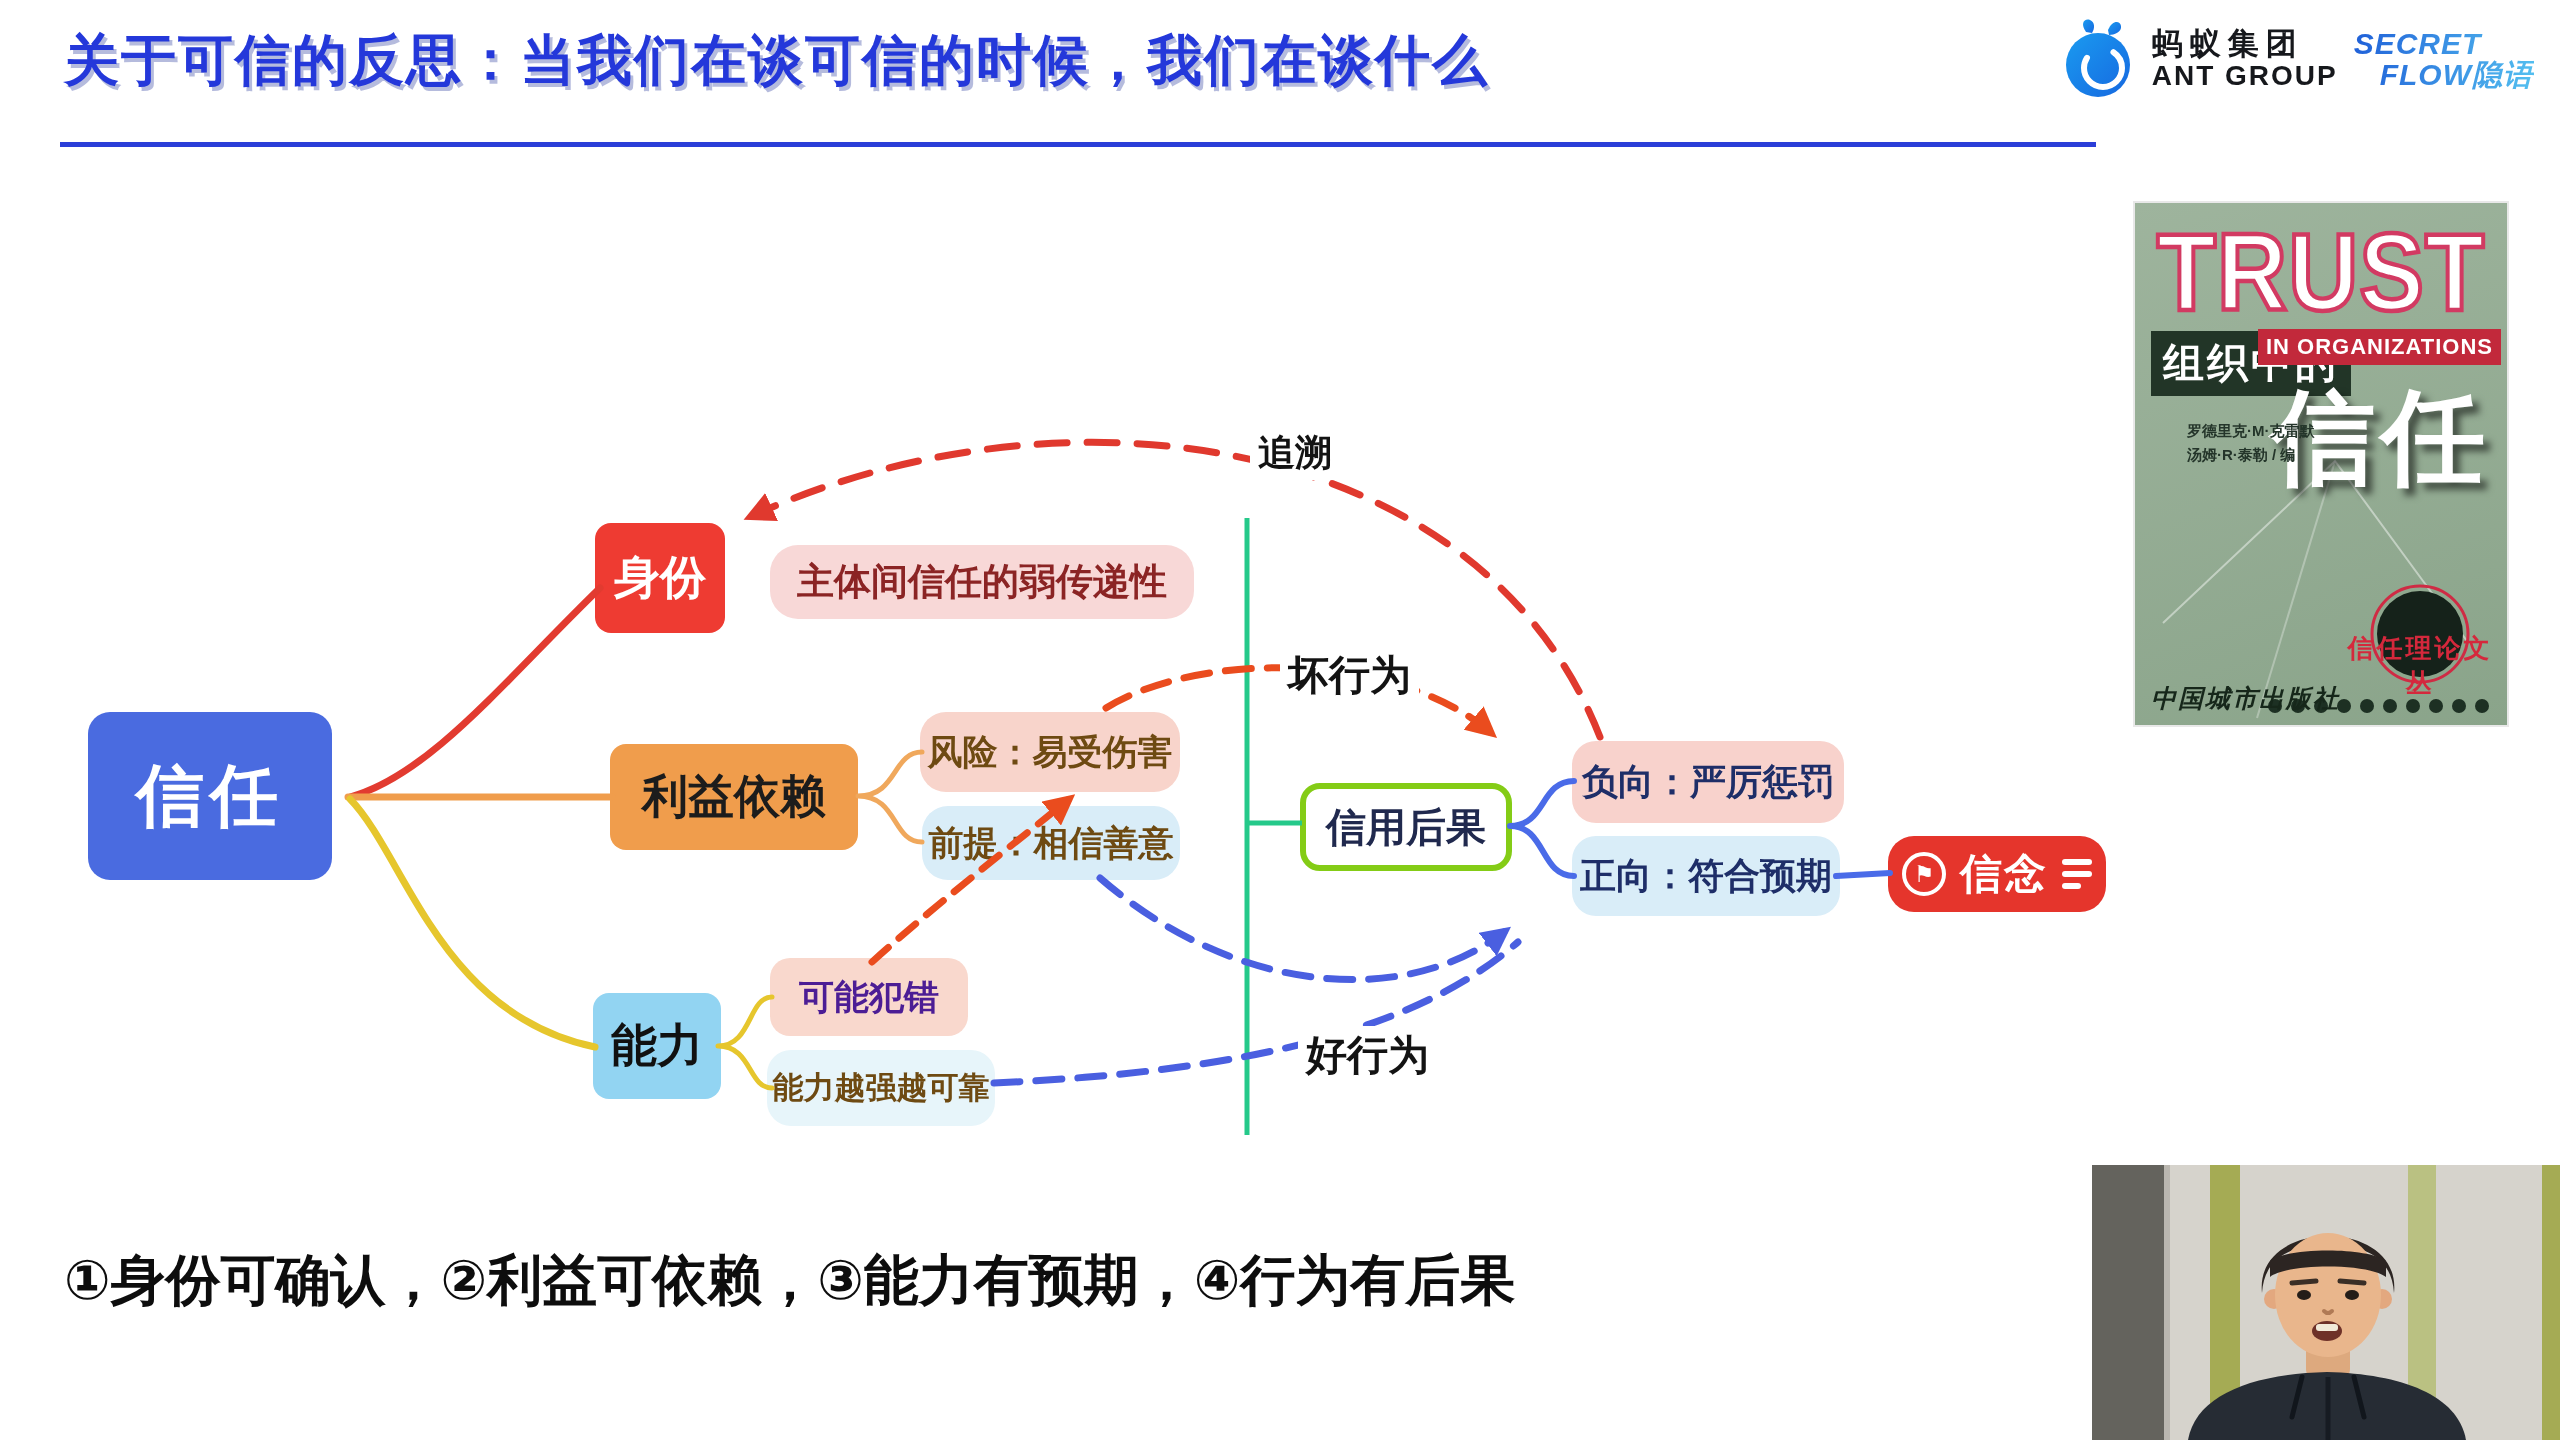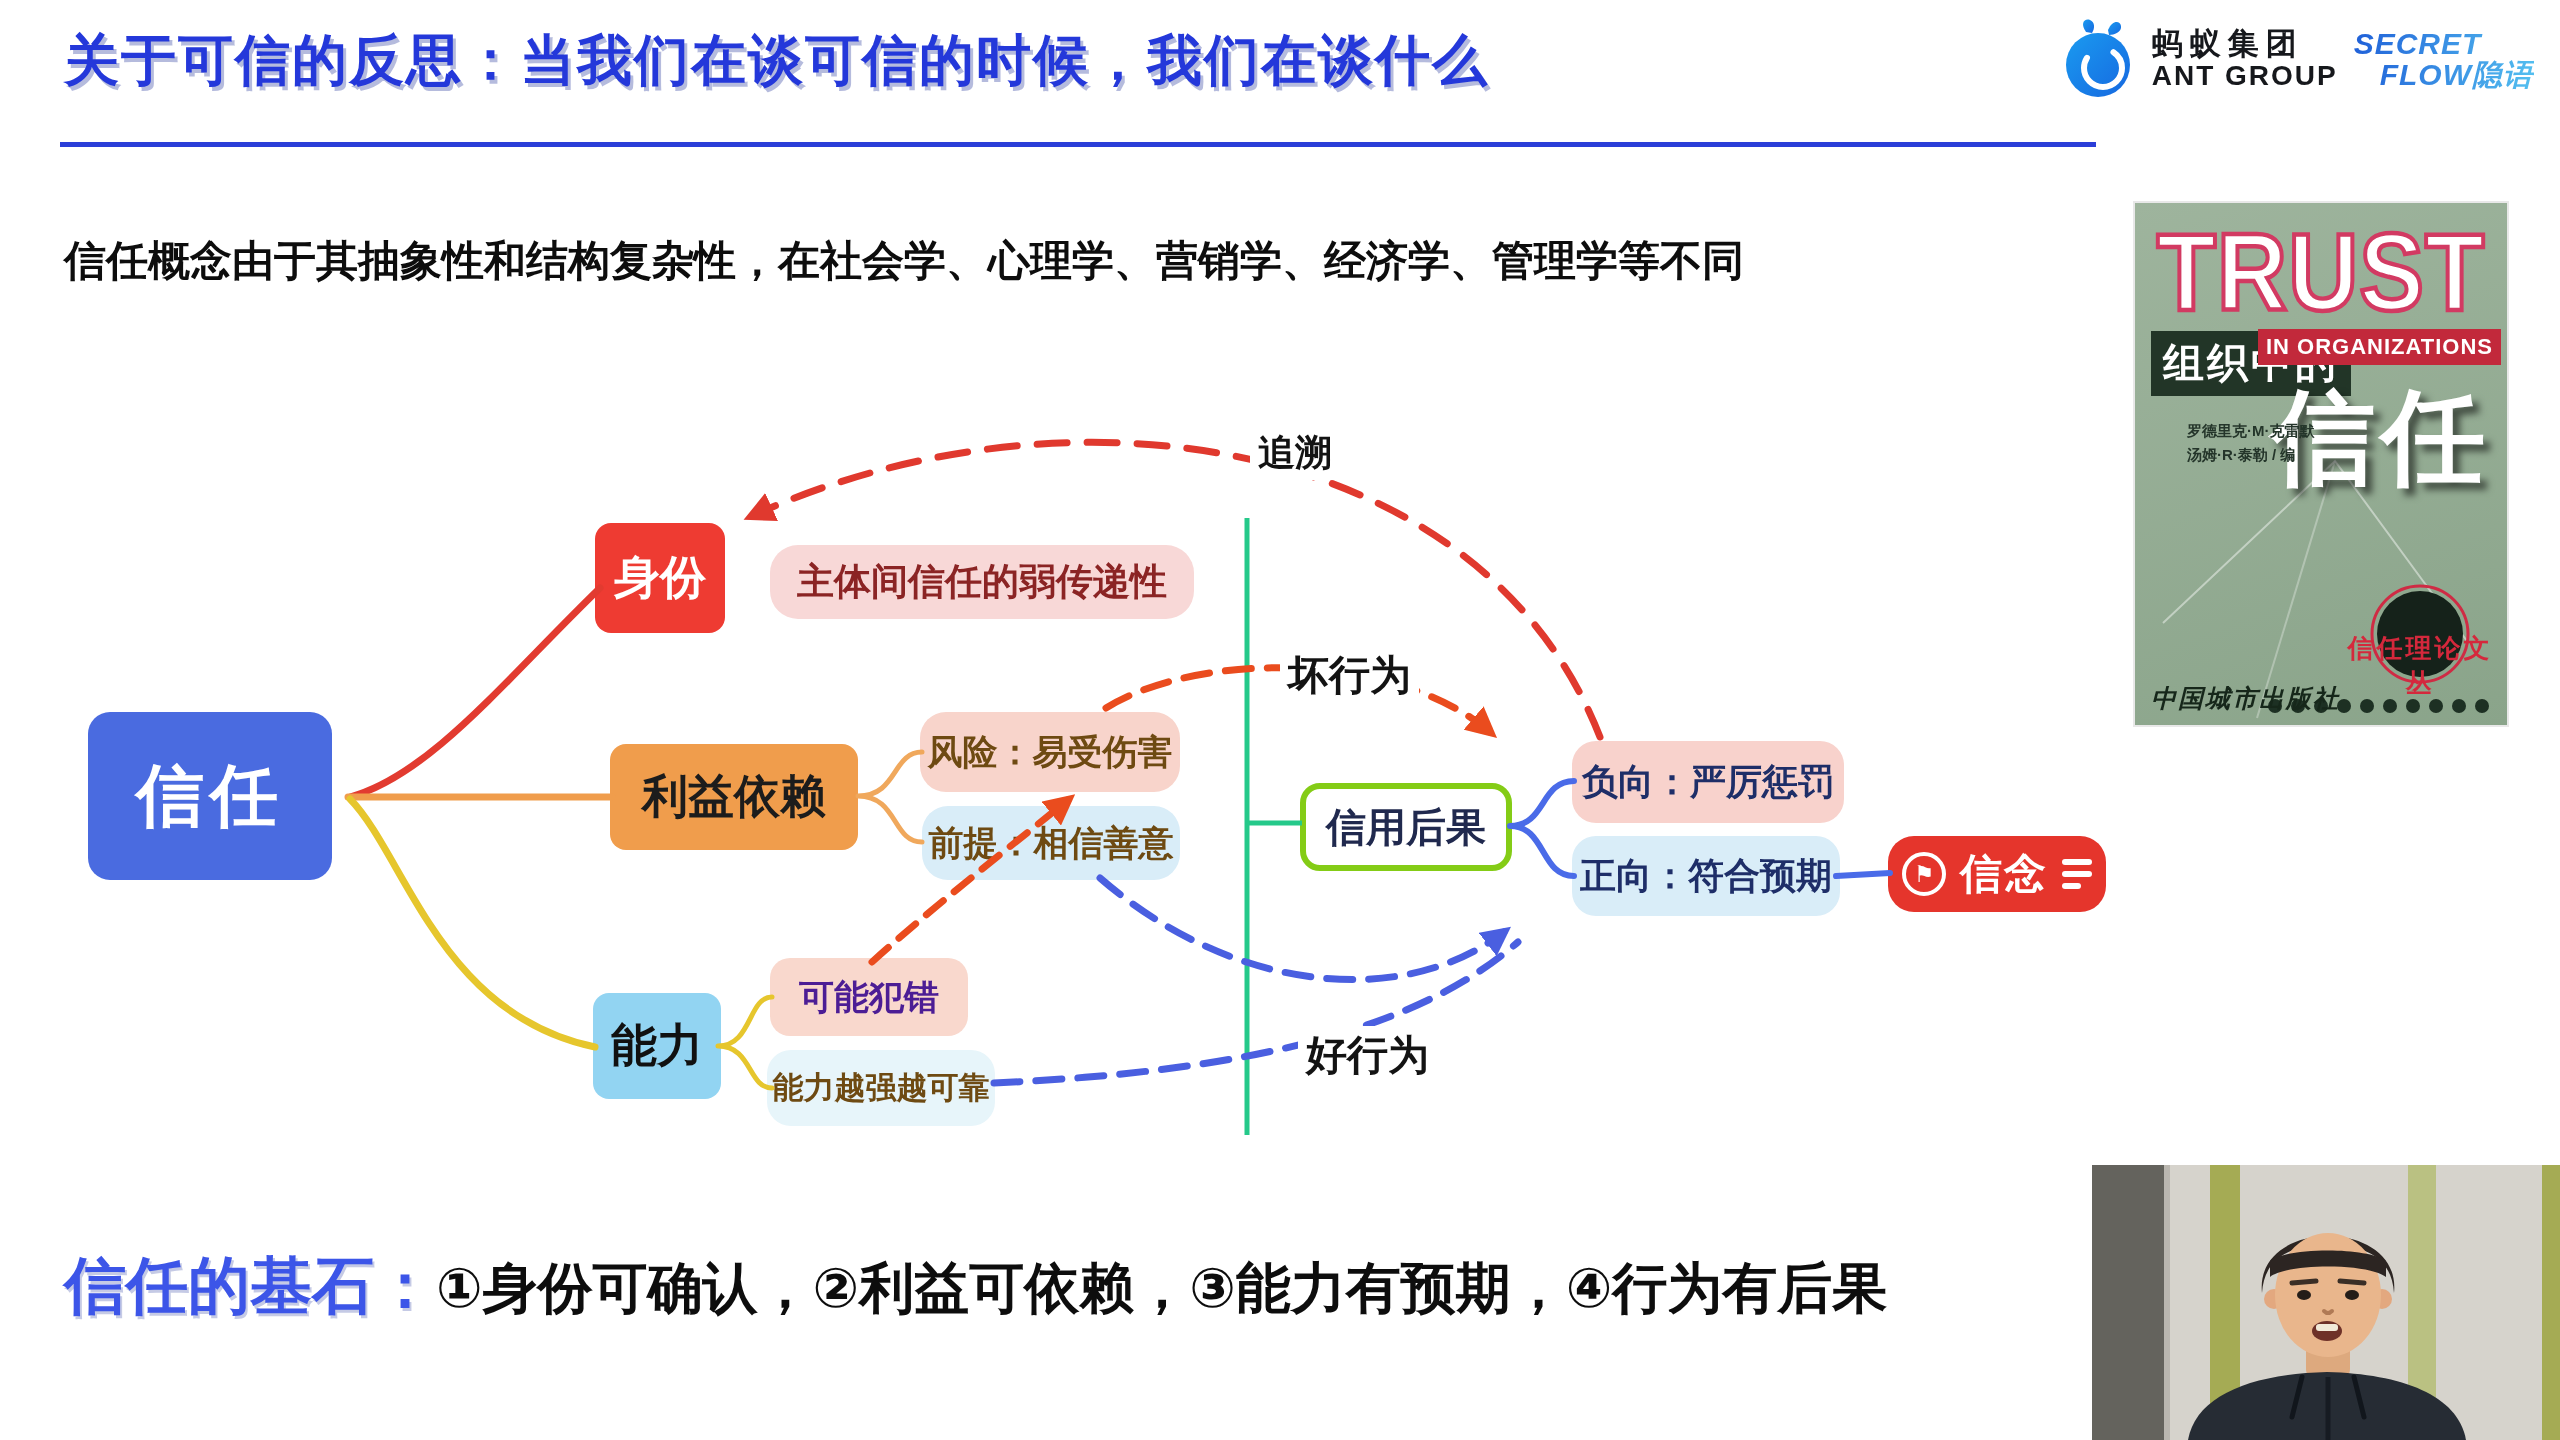--- a/index.html
+++ b/index.html
@@ -88,21 +88,20 @@
       <span class="ant-cn">蚂蚁集团</span>
       <span class="ant-en">ANT GROUP</span>
     </div>
     <div>
       <div class="sf">SECRET</div>
       <div class="sf sf2">FLOW隐语</div>
     </div>
   </div>
 
   <div id="intro">
-    <div>信任概念由于其抽象性和结构复杂性，在社会学、心理学、营销学、经济学、管理学等不同</div>
   </div>
 
   <div class="node" style="left:88px;top:712px;width:244px;height:168px;border-radius:22px;background:#4a6be0;color:#fff;font-size:68px;font-weight:800;letter-spacing:6px;">信任</div>
 
   <div class="node" style="left:595px;top:523px;width:130px;height:110px;border-radius:16px;background:#ee3b32;color:#fff;font-size:46px;font-weight:700;">身份</div>
 
   <div class="node" style="left:770px;top:545px;width:424px;height:74px;border-radius:28px;background:#f8d8d7;color:#8b2424;font-size:37px;font-weight:700;">主体间信任的弱传递性</div>
 
   <div class="node" style="left:610px;top:744px;width:248px;height:106px;border-radius:16px;background:#f09d4c;color:#1c1c1c;font-size:46px;font-weight:800;">利益依赖</div>
 
@@ -192,21 +191,20 @@
     <div class="title-cn">信任</div>
     <div class="authors">
       <div>罗德里克·M·克雷默</div>
       <div>汤姆·R·泰勒 / 编</div>
     </div>
     <div class="series-text">信任理论文丛</div>
     <div class="publisher">中国城市出版社</div>
   </div>
 
   <div id="footer">
-    <span class="lead">信任的基石：</span>
     <span class="body">①身份可确认，②利益可依赖，③能力有预期，④行为有后果</span>
   </div>
 
   <div id="webcam">
     <svg width="468" height="275" viewBox="0 0 468 275">
       <rect x="0" y="0" width="468" height="275" fill="#d6d3cc"></rect>
       <rect x="0" y="0" width="72" height="275" fill="#64635d"></rect>
       <rect x="72" y="0" width="6" height="275" fill="#bab7b0"></rect>
       <rect x="118" y="0" width="30" height="275" fill="#a5ab54"></rect>
       <rect x="316" y="0" width="28" height="275" fill="#b5bd74" opacity="0.85"></rect>

